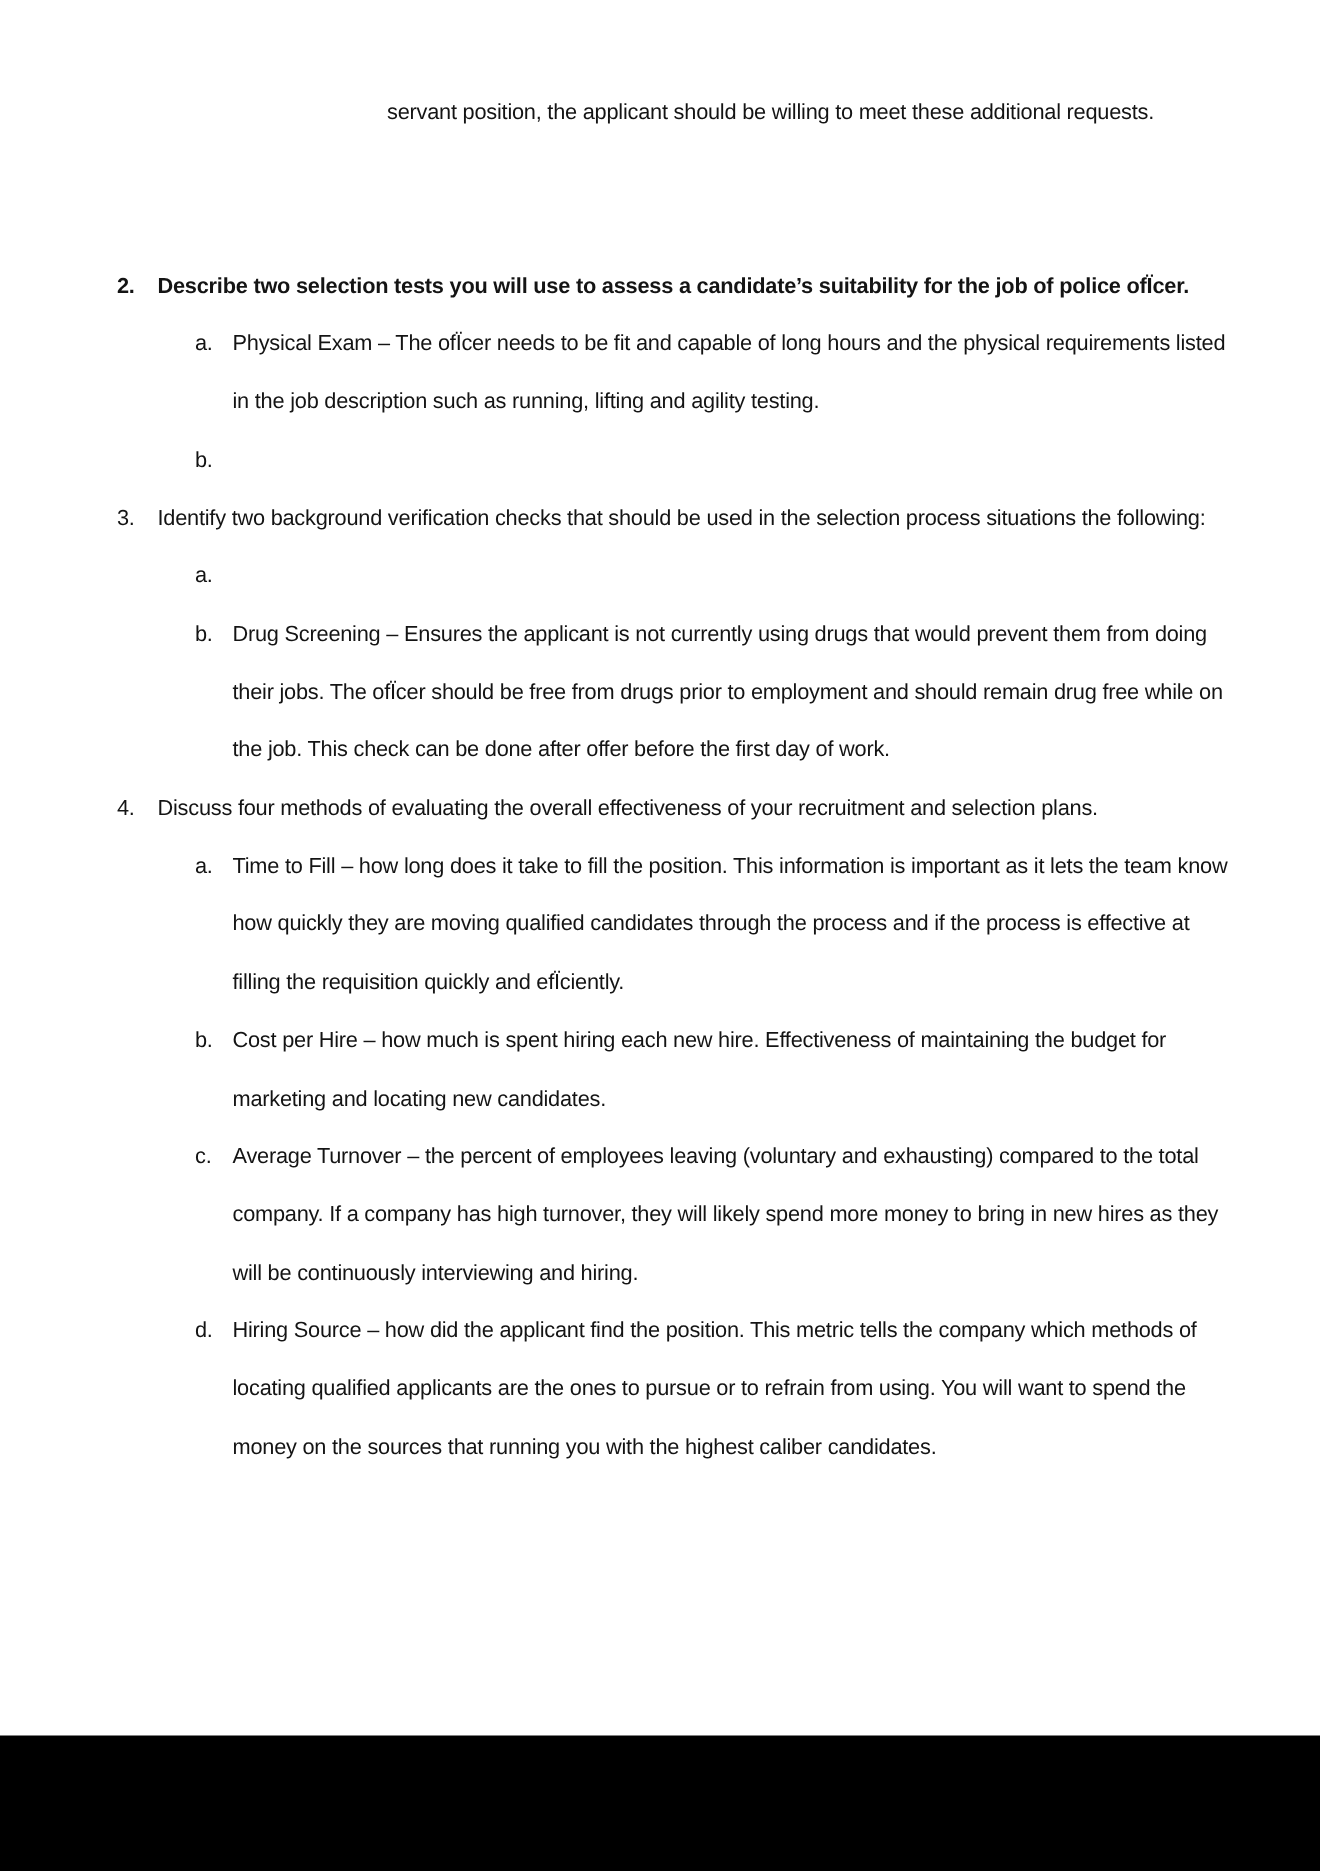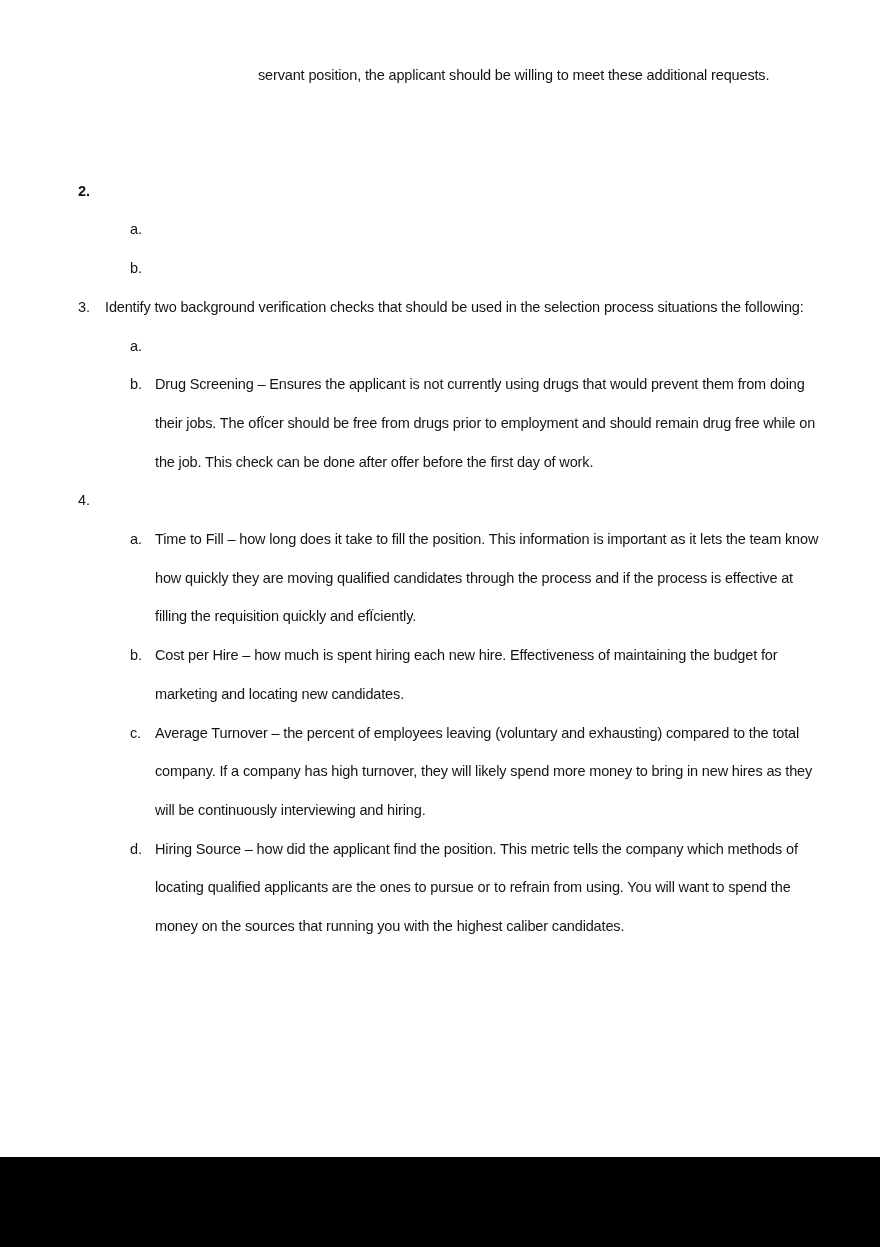--- a/index.html
+++ b/index.html
@@ -78,42 +78,45 @@
 <div class="page">
 
   <div class="doc">
 
     <p class="intro">servant position, the applicant should be willing to meet these additional requests.</p>
 
     <div class="list">
 
       <div class="item bold">
         <span class="num">2.</span>
+        <div class="txt">Describe two selection tests you will use to assess a candidate’s suitability for the job of police ofÏcer.</div>
       </div>
       <div class="sub">
         <span class="letter">a.</span>
+        <div class="txt">Physical Exam – The ofÏcer needs to be fit and capable of long hours and the physical requirements listed in the job description such as running, lifting and agility testing.</div>
       </div>
       <div class="sub">
         <span class="letter">b.</span>
       </div>
 
       <div class="item">
         <span class="num">3.</span>
         <div class="txt">Identify two background verification checks that should be used in the selection process situations the following:</div>
       </div>
       <div class="sub">
         <span class="letter">a.</span>
       </div>
       <div class="sub">
         <span class="letter">b.</span>
         <div class="txt">Drug Screening – Ensures the applicant is not currently using drugs that would prevent them from doing their jobs. The ofÏcer should be free from drugs prior to employment and should remain drug free while on the job. This check can be done after offer before the first day of work.</div>
       </div>
 
       <div class="item">
         <span class="num">4.</span>
+        <div class="txt">Discuss four methods of evaluating the overall effectiveness of your recruitment and selection plans.</div>
       </div>
       <div class="sub">
         <span class="letter">a.</span>
         <div class="txt">Time to Fill – how long does it take to fill the position. This information is important as it lets the team know how quickly they are moving qualified candidates through the process and if the process is effective at filling the requisition quickly and efÏciently.</div>
       </div>
       <div class="sub">
         <span class="letter">b.</span>
         <div class="txt">Cost per Hire – how much is spent hiring each new hire. Effectiveness of maintaining the budget for marketing and locating new candidates.</div>
       </div>
       <div class="sub">

